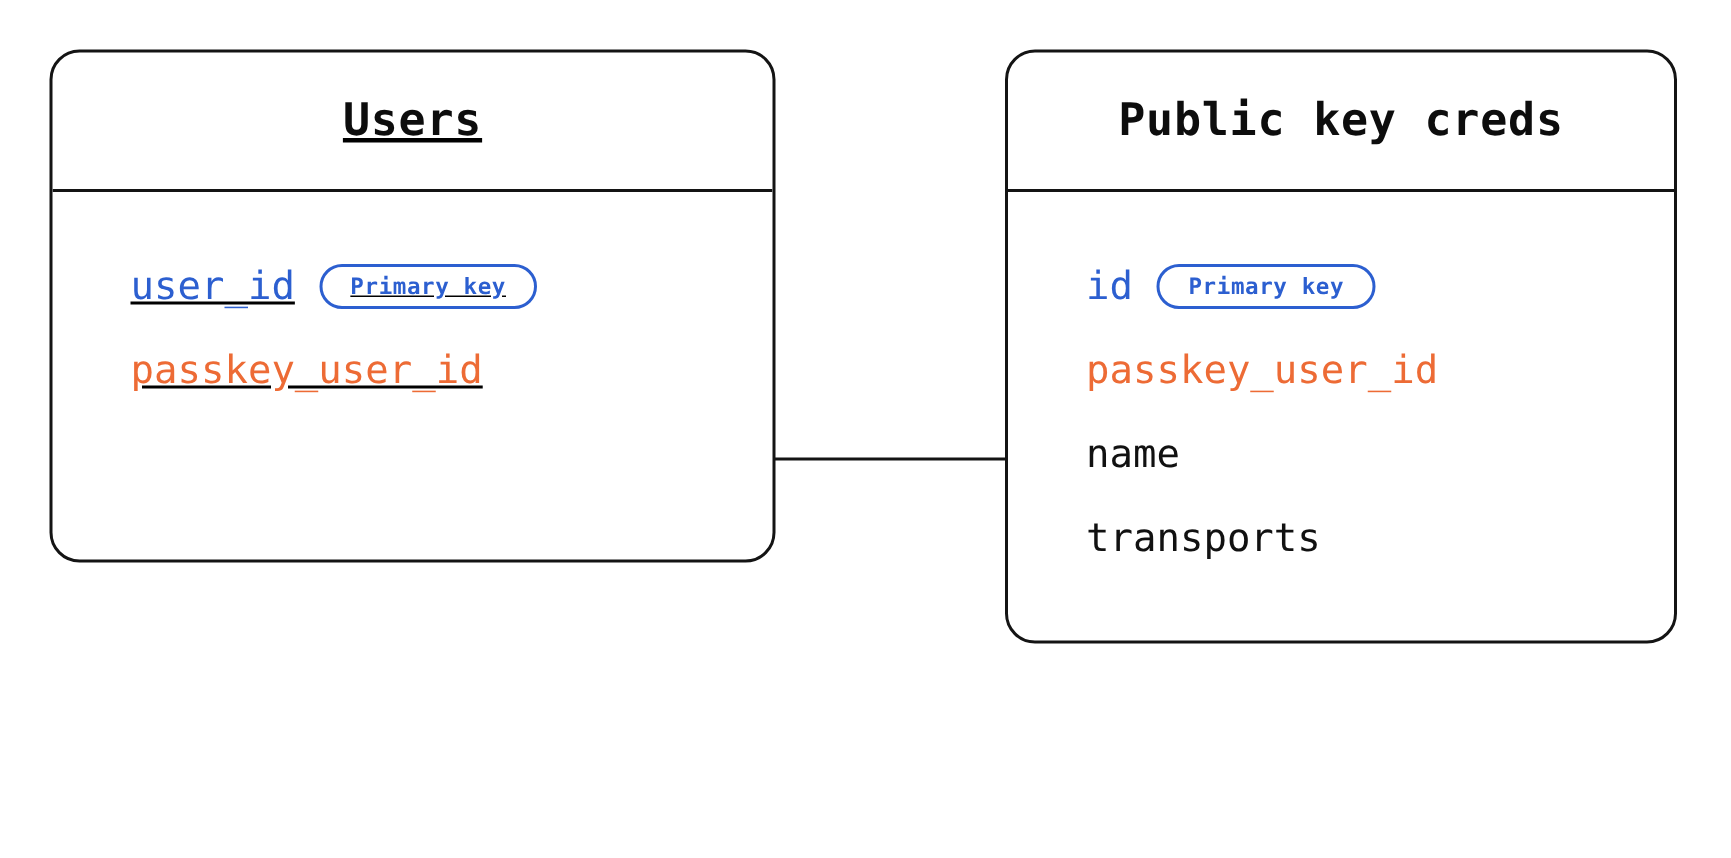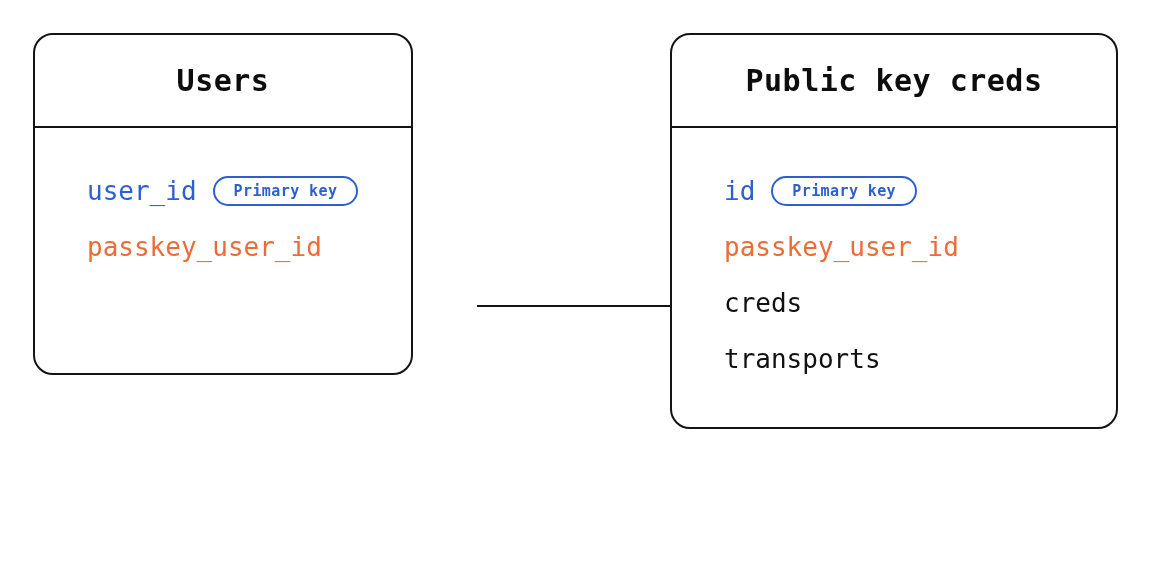--- a/index.html
+++ b/index.html
@@ -93,21 +93,21 @@
     white-space: nowrap;
   }
 </style>
 </head>
 <body>
 
 <div id="canvas">
 
   <div class="relation-line" style="left:477px; top:305px; width:195px;"></div>
 
-  <div class="entity" style="left:33px; top:33px; width:380px; height:342px;">
+  <div class="entity" style="left:33px; top:33px; width:484px; height:342px;text-decoration:underline;">
 
     <div class="entity-header">
       <span class="entity-title">Users</span>
     </div>
 
     <div class="entity-fields">
 
       <div class="field-row">
         <span class="field-name is-key">user_id</span>
         <span class="key-badge">
@@ -138,21 +138,21 @@
         </span>
       </div>
 
 
       <div class="field-row">
         <span class="field-name is-fk">passkey_user_id</span>
       </div>
 
 
       <div class="field-row">
-        <span class="field-name">creds</span>
+        <span class="field-name">name</span>
       </div>
 
       <div class="field-row">
         <span class="field-name">transports</span>
       </div>
 
     </div>
   </div>
 
 </div>

